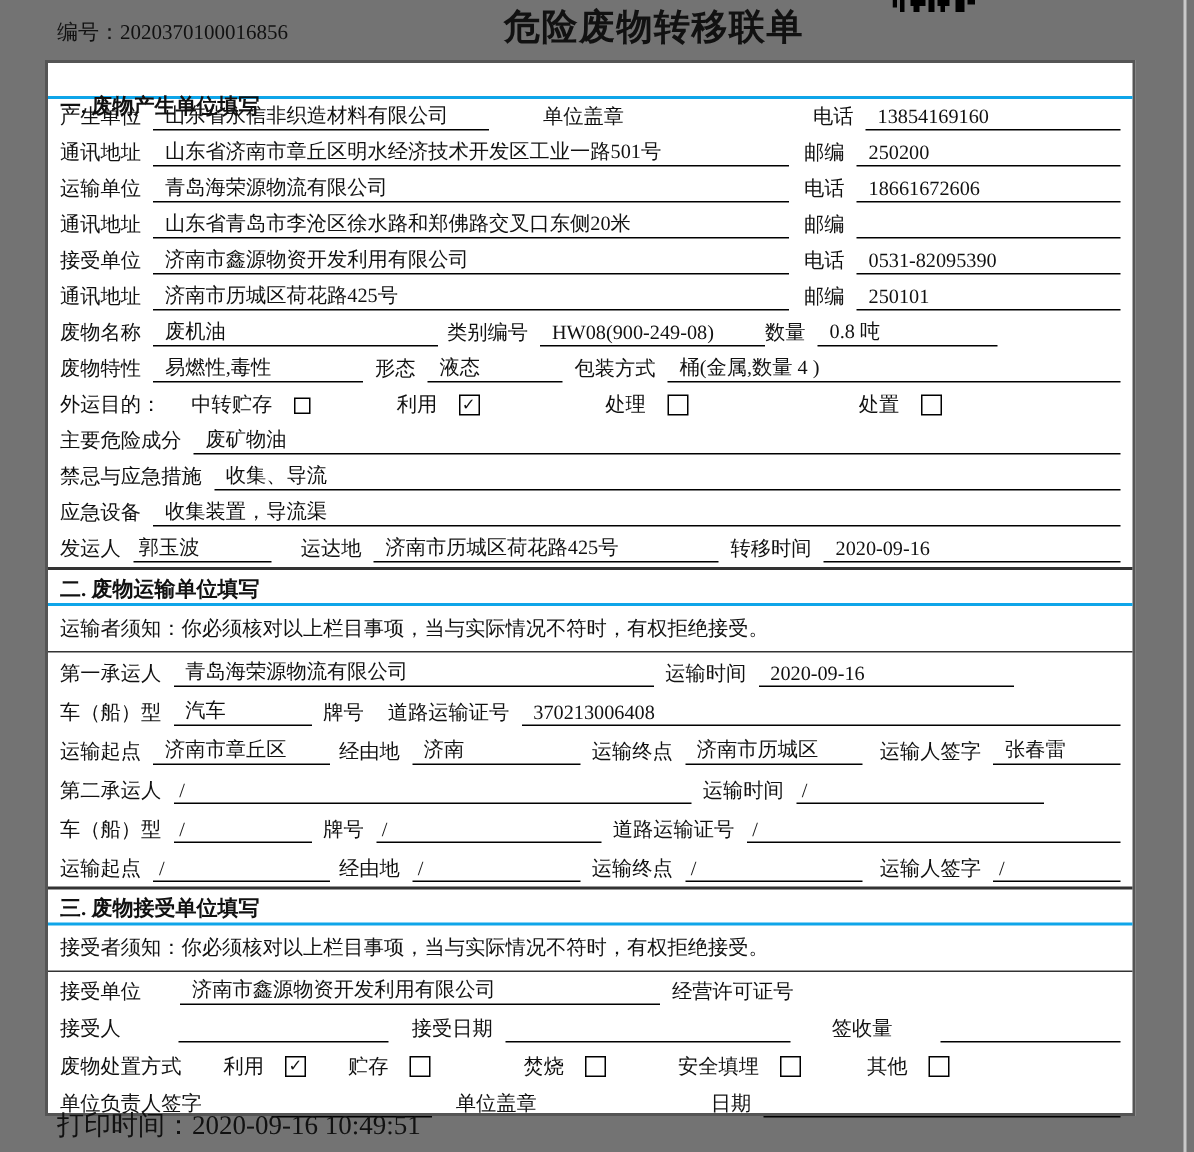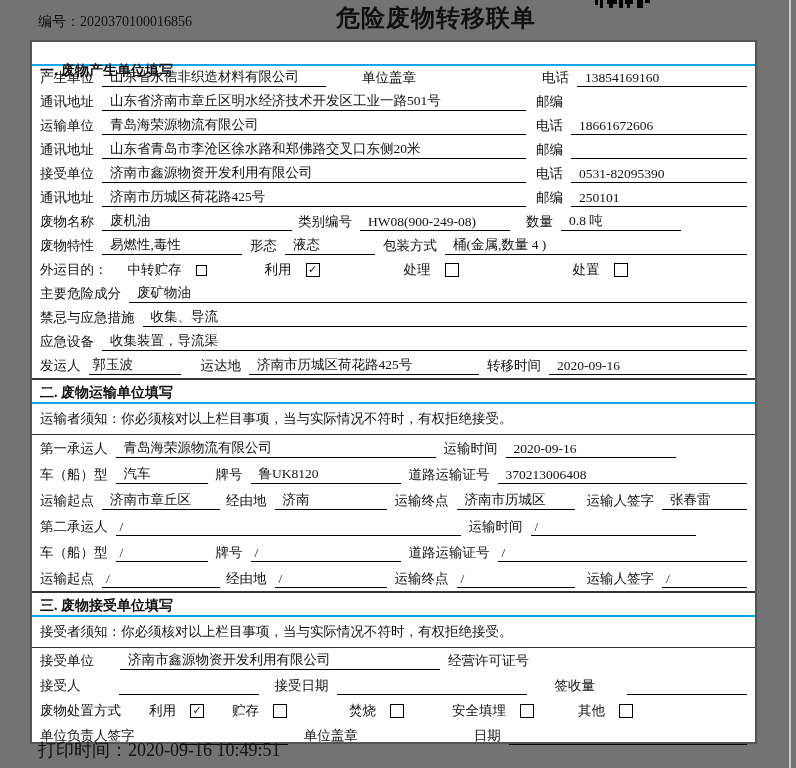--- a/index.html
+++ b/index.html
@@ -69,20 +69,21 @@
         <span class="val" style="width:224px">山东省永信非织造材料有限公司</span>
         <span class="lbl" style="margin-left:36px">单位盖章</span>
         <span class="lbl" style="margin-left:118px">电话</span>
         <span class="val grow">13854169160</span>
       </div>
 
       <div class="frow">
         <span class="lbl">通讯地址</span>
         <span class="val" style="width:424px">山东省济南市章丘区明水经济技术开发区工业一路501号</span>
         <span class="lbl" style="margin-left:10px">邮编</span>
+        <span class="val grow">250200</span>
       </div>
 
       <div class="frow">
         <span class="lbl">运输单位</span>
         <span class="val" style="width:424px">青岛海荣源物流有限公司</span>
         <span class="lbl" style="margin-left:10px">电话</span>
         <span class="val grow">18661672606</span>
       </div>
 
       <div class="frow">
@@ -104,21 +105,21 @@
         <span class="val" style="width:424px">济南市历城区荷花路425号</span>
         <span class="lbl" style="margin-left:10px">邮编</span>
         <span class="val grow">250101</span>
       </div>
 
       <div class="frow">
         <span class="lbl">废物名称</span>
         <span class="val" style="width:190px">废机油</span>
         <span class="lbl" style="margin-left:6px">类别编号</span>
         <span class="val" style="width:150px">HW08(900-249-08)</span>
-        <span class="lbl" style="margin-left:16px">数量</span>
+        <span class="lbl" style="margin-left:0">数量</span>
         <span class="val" style="width:120px">0.8 吨</span>
       </div>
 
       <div class="frow">
         <span class="lbl">废物特性</span>
         <span class="val" style="width:140px">易燃性,毒性</span>
         <span class="lbl" style="margin-left:8px">形态</span>
         <span class="val" style="width:90px">液态</span>
         <span class="lbl" style="margin-left:8px">包装方式</span>
         <span class="val grow">桶(金属,数量 4 )</span>
@@ -169,21 +170,20 @@
         <span class="lbl">第一承运人</span>
         <span class="val" style="width:320px">青岛海荣源物流有限公司</span>
         <span class="lbl" style="margin-left:8px">运输时间</span>
         <span class="val" style="width:170px">2020-09-16</span>
       </div>
 
       <div class="frow">
         <span class="lbl">车（船）型</span>
         <span class="val" style="width:92px">汽车</span>
         <span class="lbl" style="margin-left:8px">牌号</span>
-        <span class="val" style="width:150px">鲁UK8120</span>
         <span class="lbl" style="margin-left:8px">道路运输证号</span>
         <span class="val grow">370213006408</span>
       </div>
 
       <div class="frow">
         <span class="lbl">运输起点</span>
         <span class="val" style="width:118px">济南市章丘区</span>
         <span class="lbl" style="margin-left:6px">经由地</span>
         <span class="val" style="width:112px">济南</span>
         <span class="lbl" style="margin-left:8px">运输终点</span>

